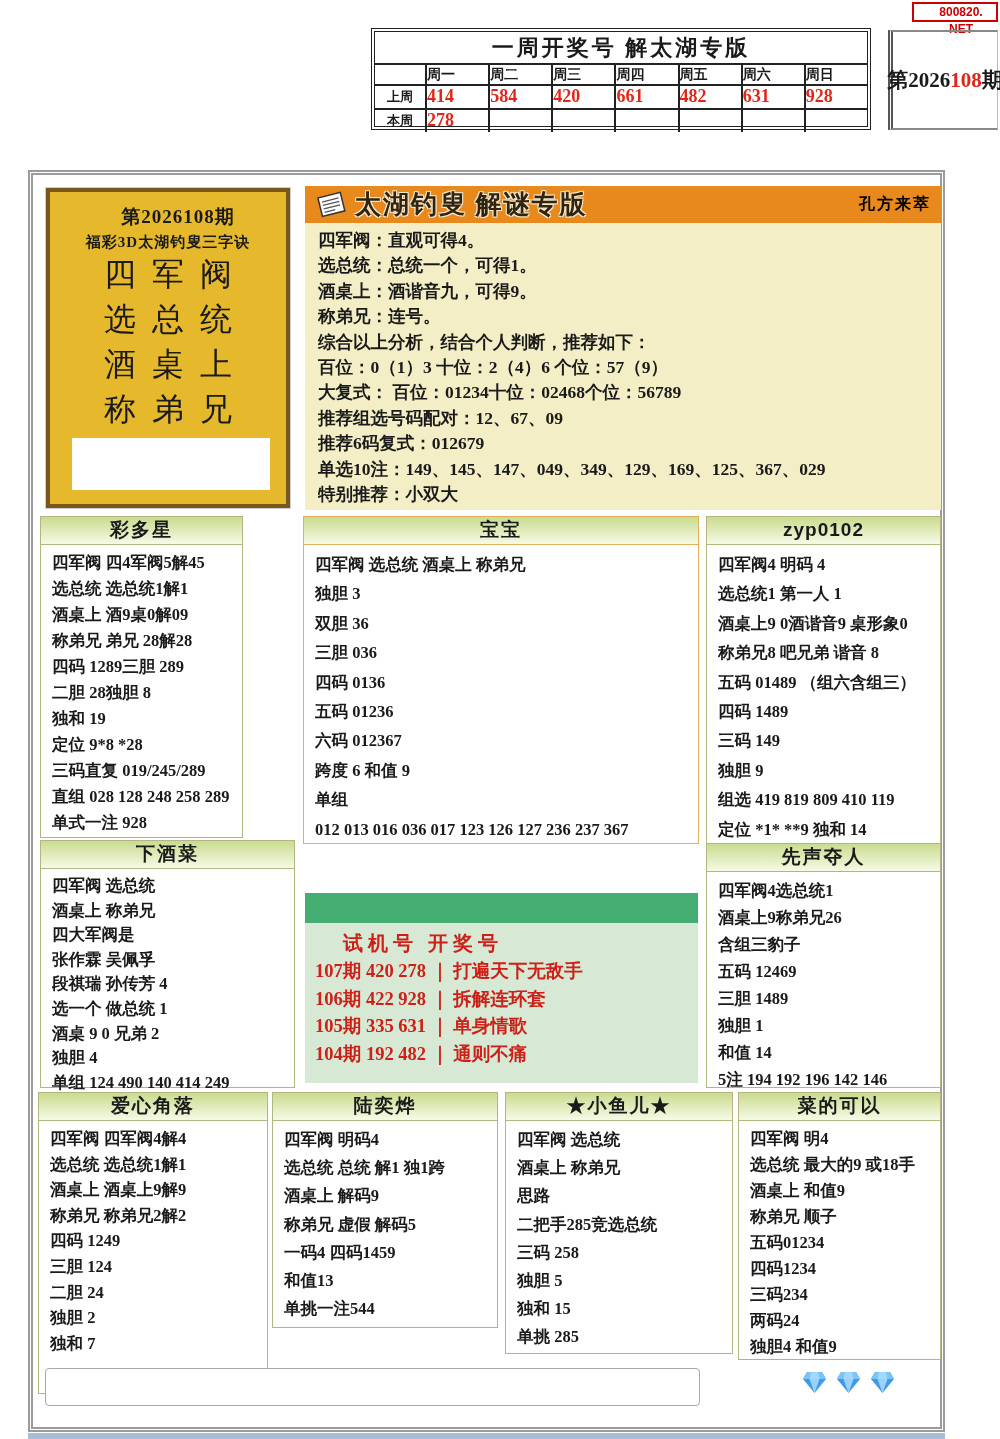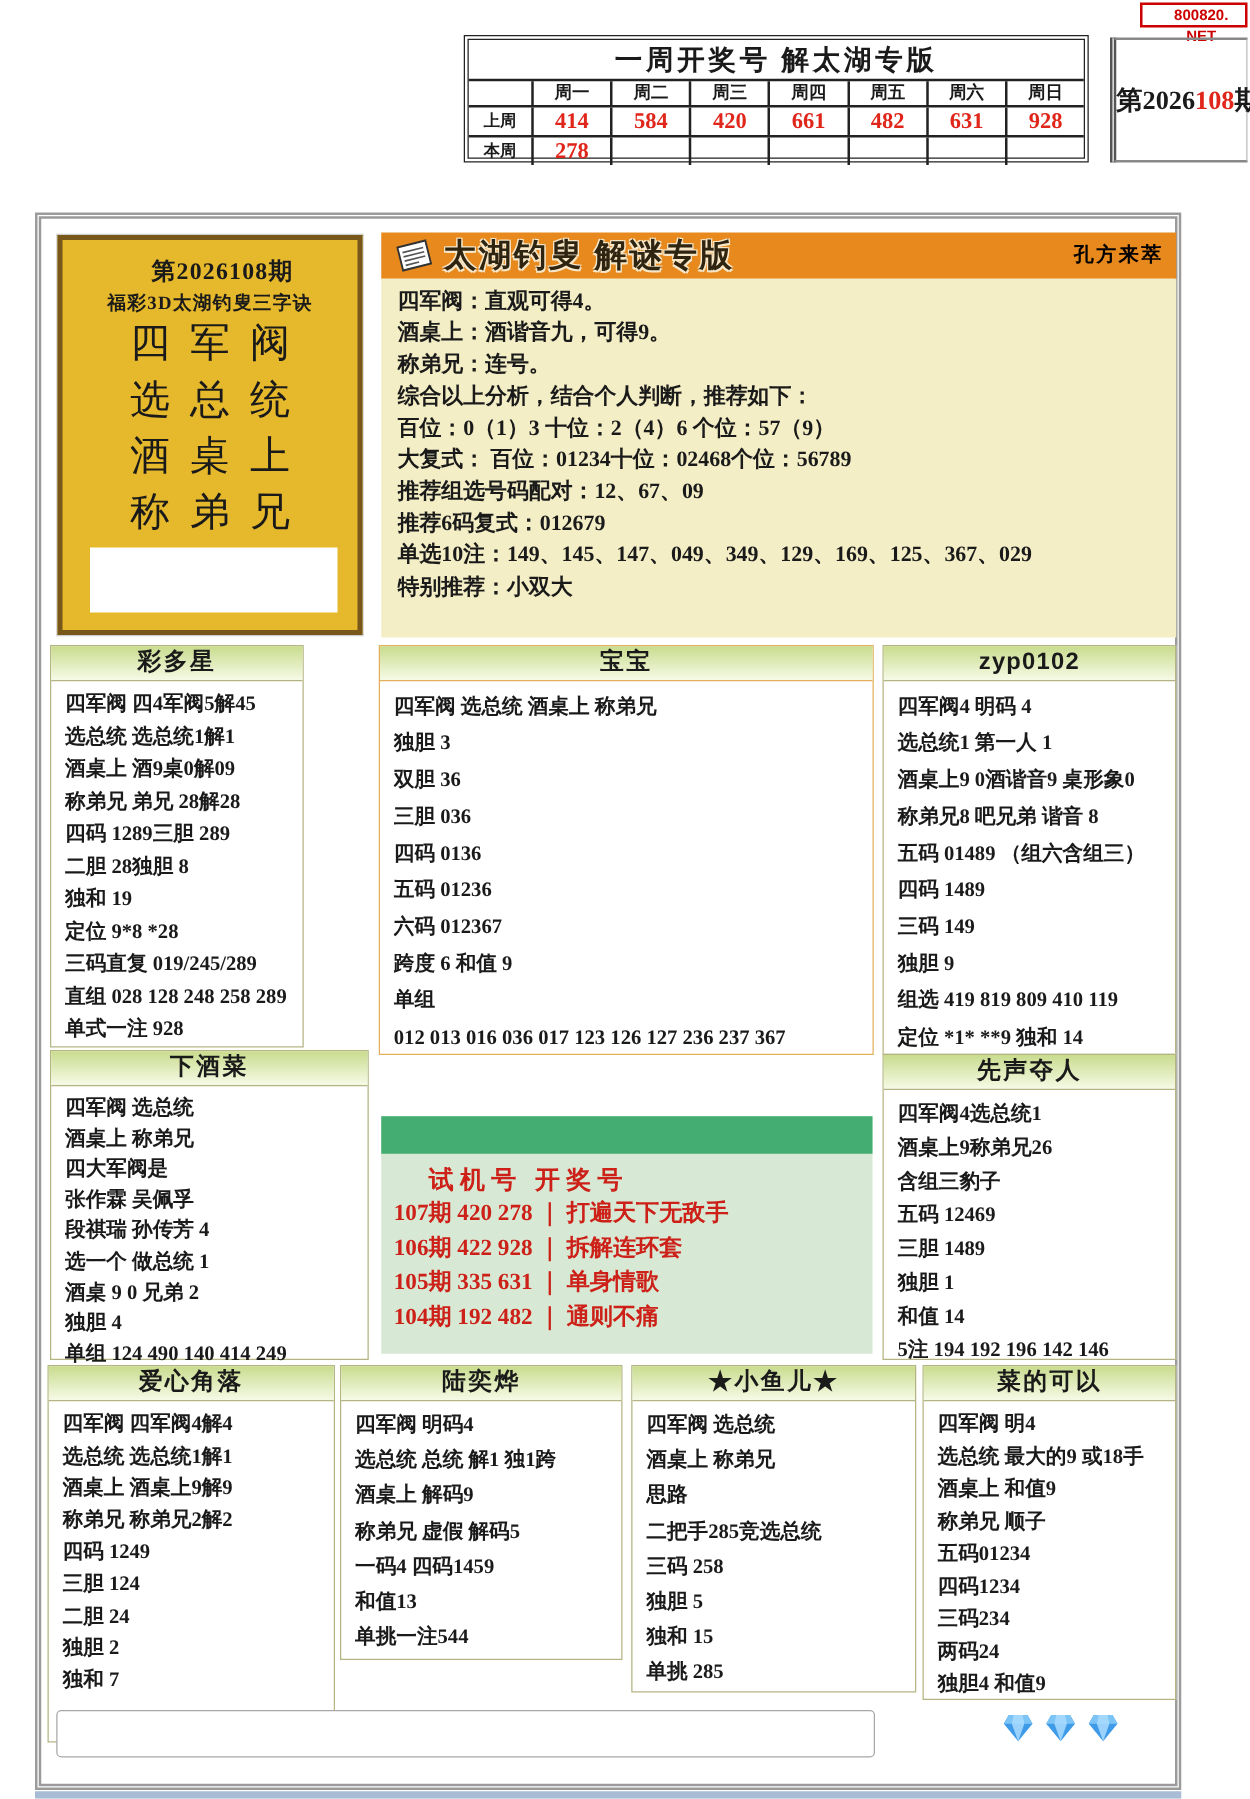--- a/index.html
+++ b/index.html
@@ -11,31 +11,31 @@
   .wm{left:912px;top:2px;width:86px;height:20px;border:2px solid #cc0000;color:#cc0000;
       font-family:"Liberation Sans","DejaVu Sans",sans-serif;font-size:12px;font-weight:bold;
       text-align:center;line-height:17px;background:#fff;padding-left:12px;}
 
   
   .wtable{left:371px;top:28px;width:500px;height:102px;border:4px double #222;background:#fff;}
   .wtitle{text-align:center;font-size:22px;font-weight:bold;letter-spacing:3px;line-height:31px;white-space:nowrap;}
   .wrow{display:flex;border-top:2px solid #222;}
   .wlabel{width:50px;flex:none;text-align:center;font-weight:bold;font-size:14px;}
   .wcells{display:flex;flex:1;}
-  .wcells > div{flex:1;border-left:2px solid #222;text-align:center;font-weight:bold;overflow:hidden;white-space:nowrap;}
+  .wcells > div{flex:1;border-left:2px solid #222;font-weight:bold;overflow:hidden;white-space:nowrap;}
   .whead .wcells > div{font-size:14px;line-height:19px;}
   .whead{height:19px;}
   .wvals{height:22px;}
   .wvals .wlabel{font-size:13px;line-height:22px;}
   .wvals .wcells > div{color:#e0261a;font-size:18px;line-height:21px;}
 
   
   .ibox{left:888px;top:30px;width:110px;height:100px;border-left:5px double #555;
         border-top:2px solid #888;border-bottom:2px solid #888;border-right:1px solid #bbb;
-        display:flex;align-items:center;font-size:21px;font-weight:bold;white-space:nowrap;}
+        display:flex;align-items:center;justify-content:center;font-size:21px;font-weight:bold;white-space:nowrap;}
   .ibox .red{color:#e0261a;}
 
   
   .frame{left:28px;top:170px;width:917px;height:1262px;border:5px double #9b9b9b;background:#fff;}
 
   
   .gold{left:46px;top:188px;width:244px;height:320px;background:#e6b82c;border:4px solid #77571a;
         box-shadow:0 0 0 1px #cfcfcf;text-align:center;}
   .gold .gissue{margin-top:12px;font-size:19px;font-weight:bold;letter-spacing:1px;padding-left:20px;}
   .gold .gsub{font-size:15px;font-weight:bold;margin-top:3px;letter-spacing:1px;}
@@ -155,20 +155,21 @@
       <line x1="8" y1="19.5" x2="19" y2="19.5" stroke="#555" stroke-width="1.3"></line>
     </g>
       </svg>
   </span>
   <span class="otitle">太湖钓叟 解谜专版</span>
   <span class="oby">孔方来萃</span>
 </div>
 
 <div class="abs ypanel">
     <div class="m-line">四军阀：直观可得4。</div>
+    <div class="m-line">选总统：总统一个，可得1。</div>
     <div class="m-line">酒桌上：酒谐音九，可得9。</div>
     <div class="m-line">称弟兄：连号。</div>
     <div class="m-line">综合以上分析，结合个人判断，推荐如下：</div>
     <div class="m-line">百位：0（1）3 十位：2（4）6 个位：57（9）</div>
     <div class="m-line">大复式： 百位：01234十位：02468个位：56789</div>
     <div class="m-line">推荐组选号码配对：12、67、09</div>
     <div class="m-line">推荐6码复式：012679</div>
     <div class="m-line">单选10注：149、145、147、049、349、129、169、125、367、029</div>
     <div class="m-line">特别推荐：小双大</div>
   </div>

